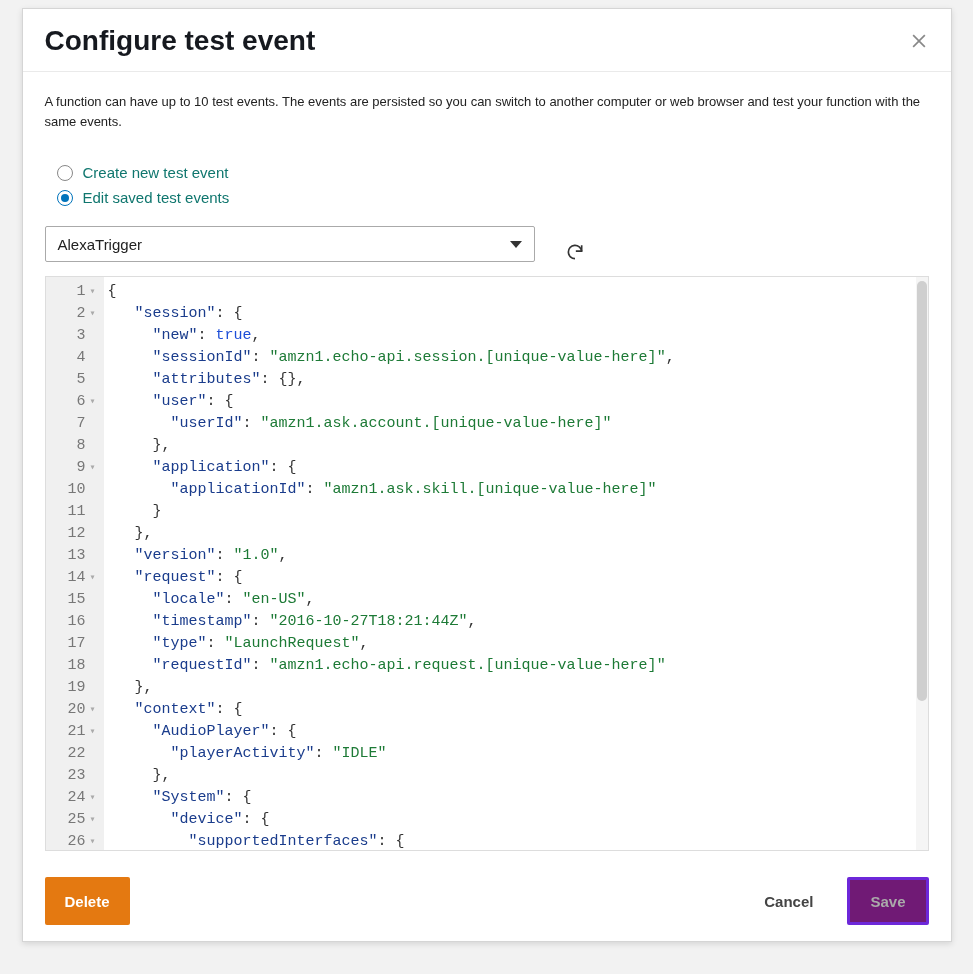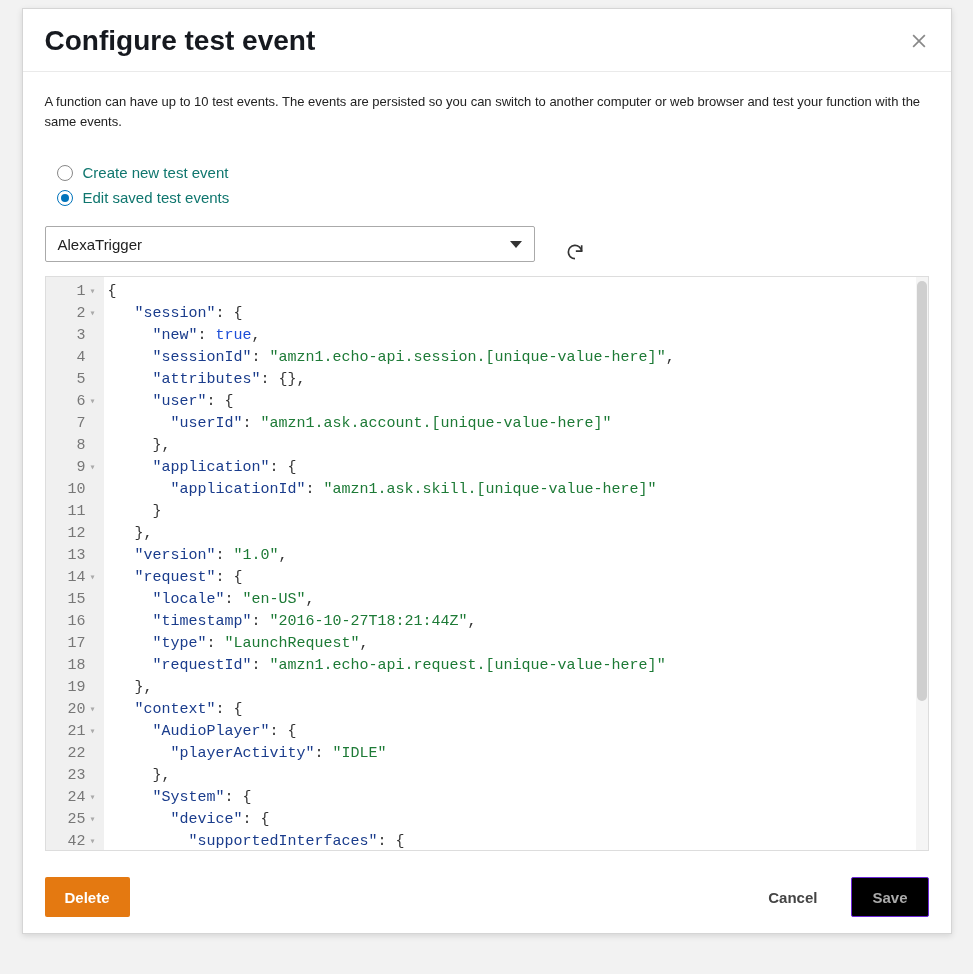--- a/index.html
+++ b/index.html
@@ -157,39 +157,39 @@
     border-radius: 5px;
   }
   .modal-footer {
     display: flex;
     justify-content: space-between;
     align-items: center;
     padding: 14px 22px 16px 22px;
     margin-top: 8px;
   }
   .btn {
-    height: 40px;
+    height: 48px;
     padding: 0 20px;
     font-size: 15px;
     font-weight: 600;
     border: none;
     cursor: pointer;
     border-radius: 2px;
   }
   .btn-delete {
     background: #e47911;
     color: #fff;
   }
   .btn-cancel {
     background: transparent;
     color: #444;
   }
   .btn-save {
-    background: #000000;
-    border: 1px solid #6d28d9;
+    background: #701a75;
+    border: 3px solid #6d28d9;
     color: #aaa;
     cursor: not-allowed;
   }
   .footer-right { display:flex; gap:14px; align-items:center; }
 </style>
 </head>
 <body>
 
 <div class="modal">
   <div class="modal-header">
@@ -321,21 +321,21 @@
           </div>
           <div class="row">
             <span>24</span>
             <span class="fold">▾</span>
           </div>
           <div class="row">
             <span>25</span>
             <span class="fold">▾</span>
           </div>
           <div class="row">
-            <span>42</span>
+            <span>26</span>
             <span class="fold">▾</span>
           </div>
         </div>
       <div class="code" id="code"><div class="ln"><span class="tok-punc">{</span></div><div class="ln"><span class="tok-punc">   </span><span class="tok-key">"session"</span><span class="tok-punc">: {</span></div><div class="ln"><span class="tok-punc">     </span><span class="tok-key">"new"</span><span class="tok-punc">: </span><span class="tok-bool">true</span><span class="tok-punc">,</span></div><div class="ln"><span class="tok-punc">     </span><span class="tok-key">"sessionId"</span><span class="tok-punc">: </span><span class="tok-str">"amzn1.echo-api.session.[unique-value-here]"</span><span class="tok-punc">,</span></div><div class="ln"><span class="tok-punc">     </span><span class="tok-key">"attributes"</span><span class="tok-punc">: {},</span></div><div class="ln"><span class="tok-punc">     </span><span class="tok-key">"user"</span><span class="tok-punc">: {</span></div><div class="ln"><span class="tok-punc">       </span><span class="tok-key">"userId"</span><span class="tok-punc">: </span><span class="tok-str">"amzn1.ask.account.[unique-value-here]"</span></div><div class="ln"><span class="tok-punc">     },</span></div><div class="ln"><span class="tok-punc">     </span><span class="tok-key">"application"</span><span class="tok-punc">: {</span></div><div class="ln"><span class="tok-punc">       </span><span class="tok-key">"applicationId"</span><span class="tok-punc">: </span><span class="tok-str">"amzn1.ask.skill.[unique-value-here]"</span></div><div class="ln"><span class="tok-punc">     }</span></div><div class="ln"><span class="tok-punc">   },</span></div><div class="ln"><span class="tok-punc">   </span><span class="tok-key">"version"</span><span class="tok-punc">: </span><span class="tok-str">"1.0"</span><span class="tok-punc">,</span></div><div class="ln"><span class="tok-punc">   </span><span class="tok-key">"request"</span><span class="tok-punc">: {</span></div><div class="ln"><span class="tok-punc">     </span><span class="tok-key">"locale"</span><span class="tok-punc">: </span><span class="tok-str">"en-US"</span><span class="tok-punc">,</span></div><div class="ln"><span class="tok-punc">     </span><span class="tok-key">"timestamp"</span><span class="tok-punc">: </span><span class="tok-str">"2016-10-27T18:21:44Z"</span><span class="tok-punc">,</span></div><div class="ln"><span class="tok-punc">     </span><span class="tok-key">"type"</span><span class="tok-punc">: </span><span class="tok-str">"LaunchRequest"</span><span class="tok-punc">,</span></div><div class="ln"><span class="tok-punc">     </span><span class="tok-key">"requestId"</span><span class="tok-punc">: </span><span class="tok-str">"amzn1.echo-api.request.[unique-value-here]"</span></div><div class="ln"><span class="tok-punc">   },</span></div><div class="ln"><span class="tok-punc">   </span><span class="tok-key">"context"</span><span class="tok-punc">: {</span></div><div class="ln"><span class="tok-punc">     </span><span class="tok-key">"AudioPlayer"</span><span class="tok-punc">: {</span></div><div class="ln"><span class="tok-punc">       </span><span class="tok-key">"playerActivity"</span><span class="tok-punc">: </span><span class="tok-str">"IDLE"</span></div><div class="ln"><span class="tok-punc">     },</span></div><div class="ln"><span class="tok-punc">     </span><span class="tok-key">"System"</span><span class="tok-punc">: {</span></div><div class="ln"><span class="tok-punc">       </span><span class="tok-key">"device"</span><span class="tok-punc">: {</span></div><div class="ln"><span class="tok-punc">         </span><span class="tok-key">"supportedInterfaces"</span><span class="tok-punc">: {</span></div></div>
       <div class="scroll-track">
         <div class="scroll-thumb"></div>
       </div>
     </div>
   </div>
 

